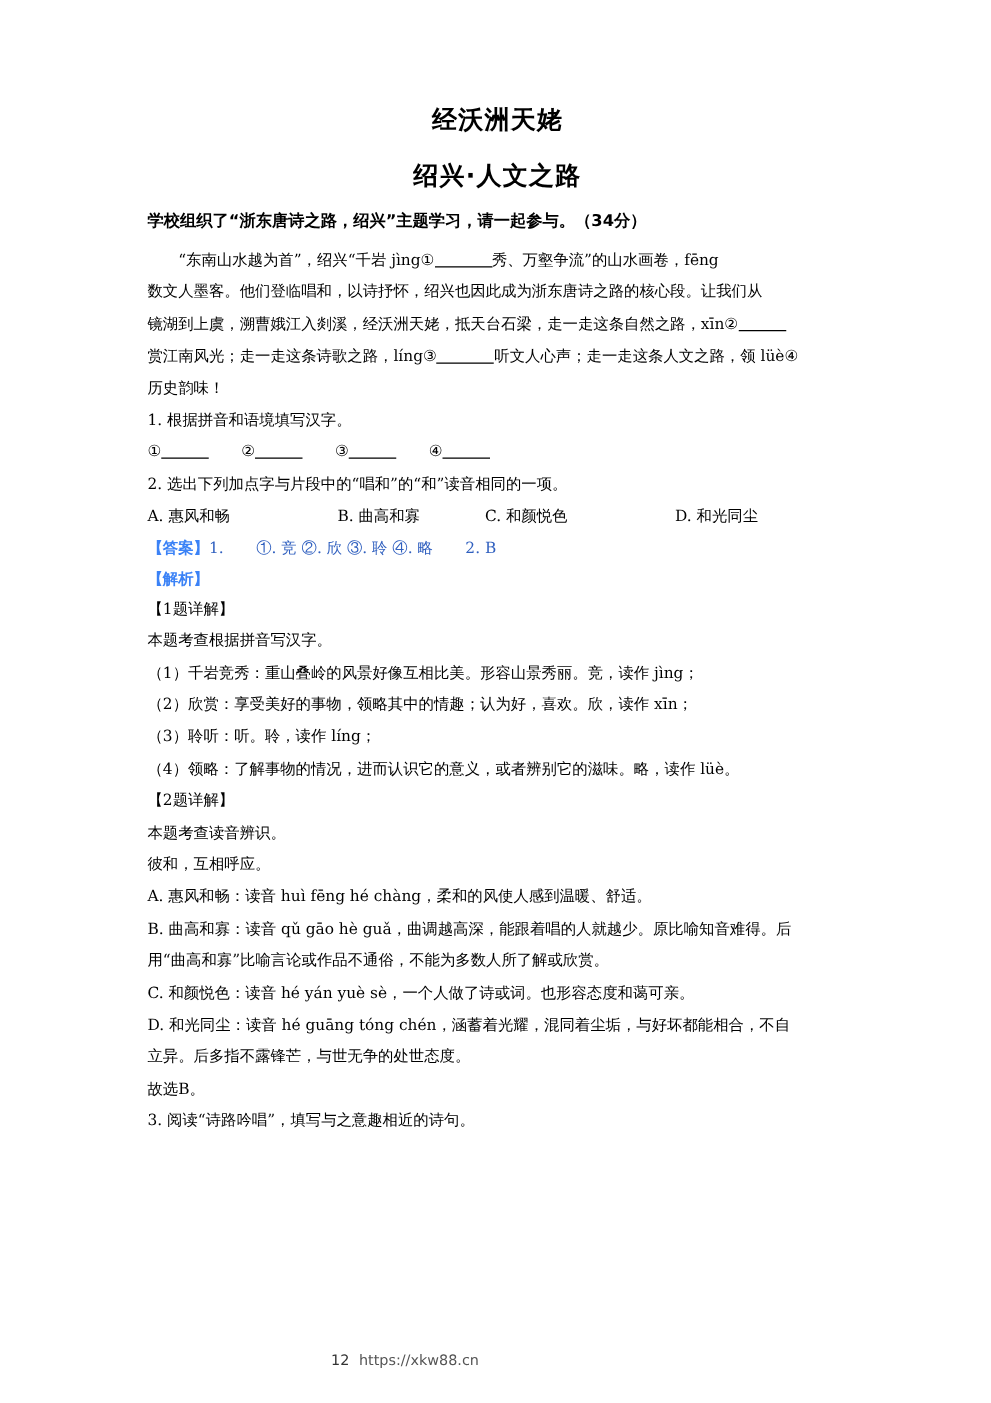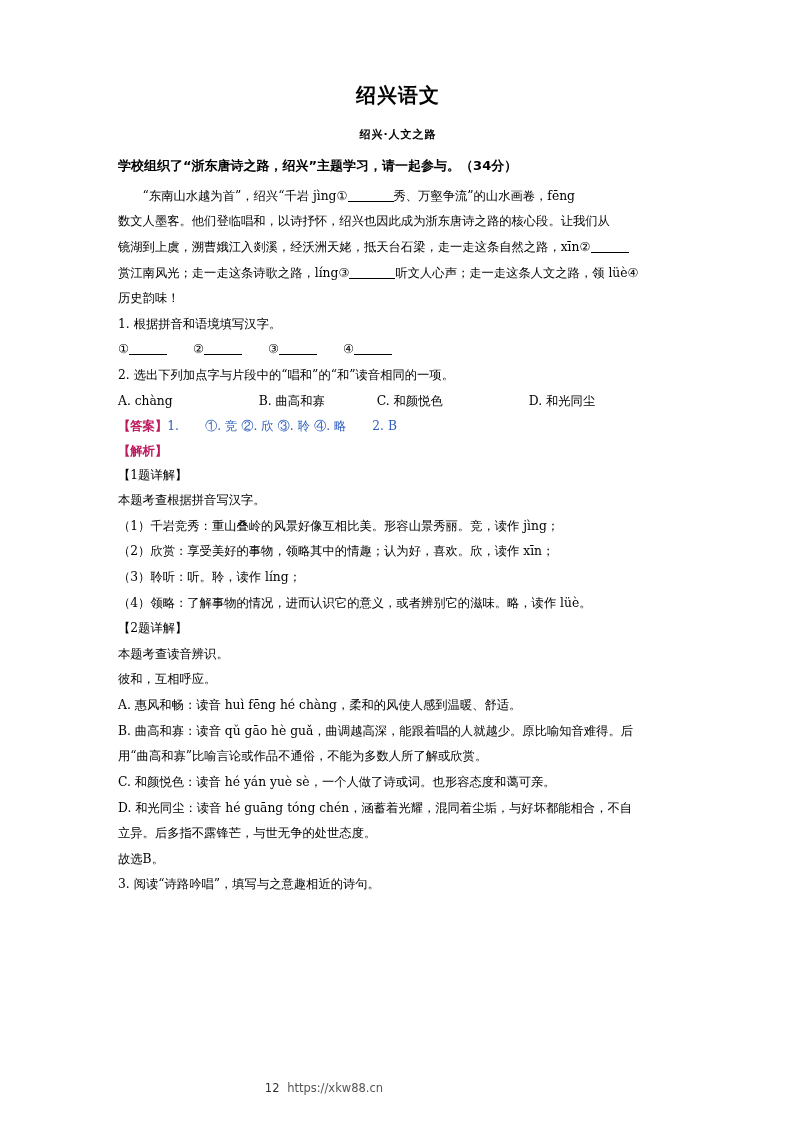--- a/index.html
+++ b/index.html
@@ -30,21 +30,21 @@
   }
   h1.doc-title {
     font-size: 20px;
     font-weight: bold;
     text-align: center;
     margin: 0 0 18px 0;
     letter-spacing: 1px;
     font-family: "DejaVu Sans", "Liberation Sans", sans-serif;
   }
   h2.doc-subtitle {
-    font-size: 11px;
+    font-size: 20px;
     font-weight: bold;
     text-align: center;
     margin: 0 0 14px 0;
     letter-spacing: 1px;
     font-family: "DejaVu Sans", "Liberation Sans", sans-serif;
   }
   .section-head {
     font-size: 13px;
     font-weight: bold;
     margin: 0 0 8px 0;
@@ -75,21 +75,21 @@
     height: 1em;
     vertical-align: -2px;
   }
   .answer-line {
     color: #2f5fbf;
     font-size: 12.3px;
     line-height: 1.95;
     margin: 0;
   }
   .answer-tag {
-    color: #be185d;
+    color: #3b82f6;
     font-weight: bold;
   }
   .opts {
     font-size: 12.3px;
     line-height: 1.95;
     margin: 0;
     position: relative;
   }
   .opt-col {
     display: inline-block;
@@ -116,21 +116,21 @@
   .gap2 { display:inline-block; width: 52px; }
   .gap3 { display:inline-block; width: 86px; }
 </style>
 </head>
 <body>
 
 <div class="page">
 
   <div class="content">
 
-    <h1 class="doc-title">绍兴语文</h1>
+    <h1 class="doc-title">经沃洲天姥</h1>
 
     <h2 class="doc-subtitle">绍兴·人文之路</h2>
 
     <div class="section-head">学校组织了“浙东唐诗之路，绍兴”主题学习，请一起参与。（34分）</div>
 
     <p class="para indent"><span>“东南山水越为首”，绍兴“千岩 jìng①</span><span class="blank-u"></span><span>秀、万壑争流”的山水画卷，fēng</span></p>
 
     <p class="para">数文人墨客。他们登临唱和，以诗抒怀，绍兴也因此成为浙东唐诗之路的核心段。让我们从</p>
 
     <p class="para"><span>镜湖到上虞，溯曹娥江入剡溪，经沃洲天姥，抵天台石梁，走一走这条自然之路，xīn②</span><span class="blank-s"></span></p>
@@ -141,21 +141,21 @@
 
     <p class="para"><span>1.</span>&nbsp;<span>根据拼音和语境填写汉字。</span></p>
 
     <p class="para">
       <span>①</span><span class="blank-s"></span><span class="tiny-gap"></span><span>②</span><span class="blank-s"></span><span class="tiny-gap"></span><span>③</span><span class="blank-s"></span><span class="tiny-gap"></span><span>④</span><span class="blank-s"></span>
     </p>
 
     <p class="para"><span>2.</span>&nbsp;<span>选出下列加点字与片段中的“唱和”的“和”读音相同的一项。</span></p>
 
     <p class="opts">
-      <span class="opt-col"><span>A.</span>&nbsp;<span>chàng</span></span><span class="gap3"></span><span class="opt-col"><span>B.</span>&nbsp;<span>曲高和寡</span></span><span class="gap2"></span><span class="opt-col"><span>C.</span>&nbsp;<span>和颜悦色</span></span><span class="gap3"></span><span class="opt-col"><span>D.</span>&nbsp;<span>和光同尘</span></span>
+      <span class="opt-col"><span>A.</span>&nbsp;<span>惠风和畅</span></span><span class="gap3"></span><span class="opt-col"><span>B.</span>&nbsp;<span>曲高和寡</span></span><span class="gap2"></span><span class="opt-col"><span>C.</span>&nbsp;<span>和颜悦色</span></span><span class="gap3"></span><span class="opt-col"><span>D.</span>&nbsp;<span>和光同尘</span></span>
     </p>
 
     <p class="answer-line">
       <span class="answer-tag">【答案】</span><span>1.</span><span class="tiny-gap"></span><span>①. 竞     ②. 欣     ③. 聆     ④. 略</span><span class="tiny-gap"></span><span>2. B</span>
     </p>
 
     <p class="answer-line"><span class="answer-tag">【解析】</span></p>
 
     <p class="para">【1题详解】</p>
     <p class="para">本题考查根据拼音写汉字。</p>

